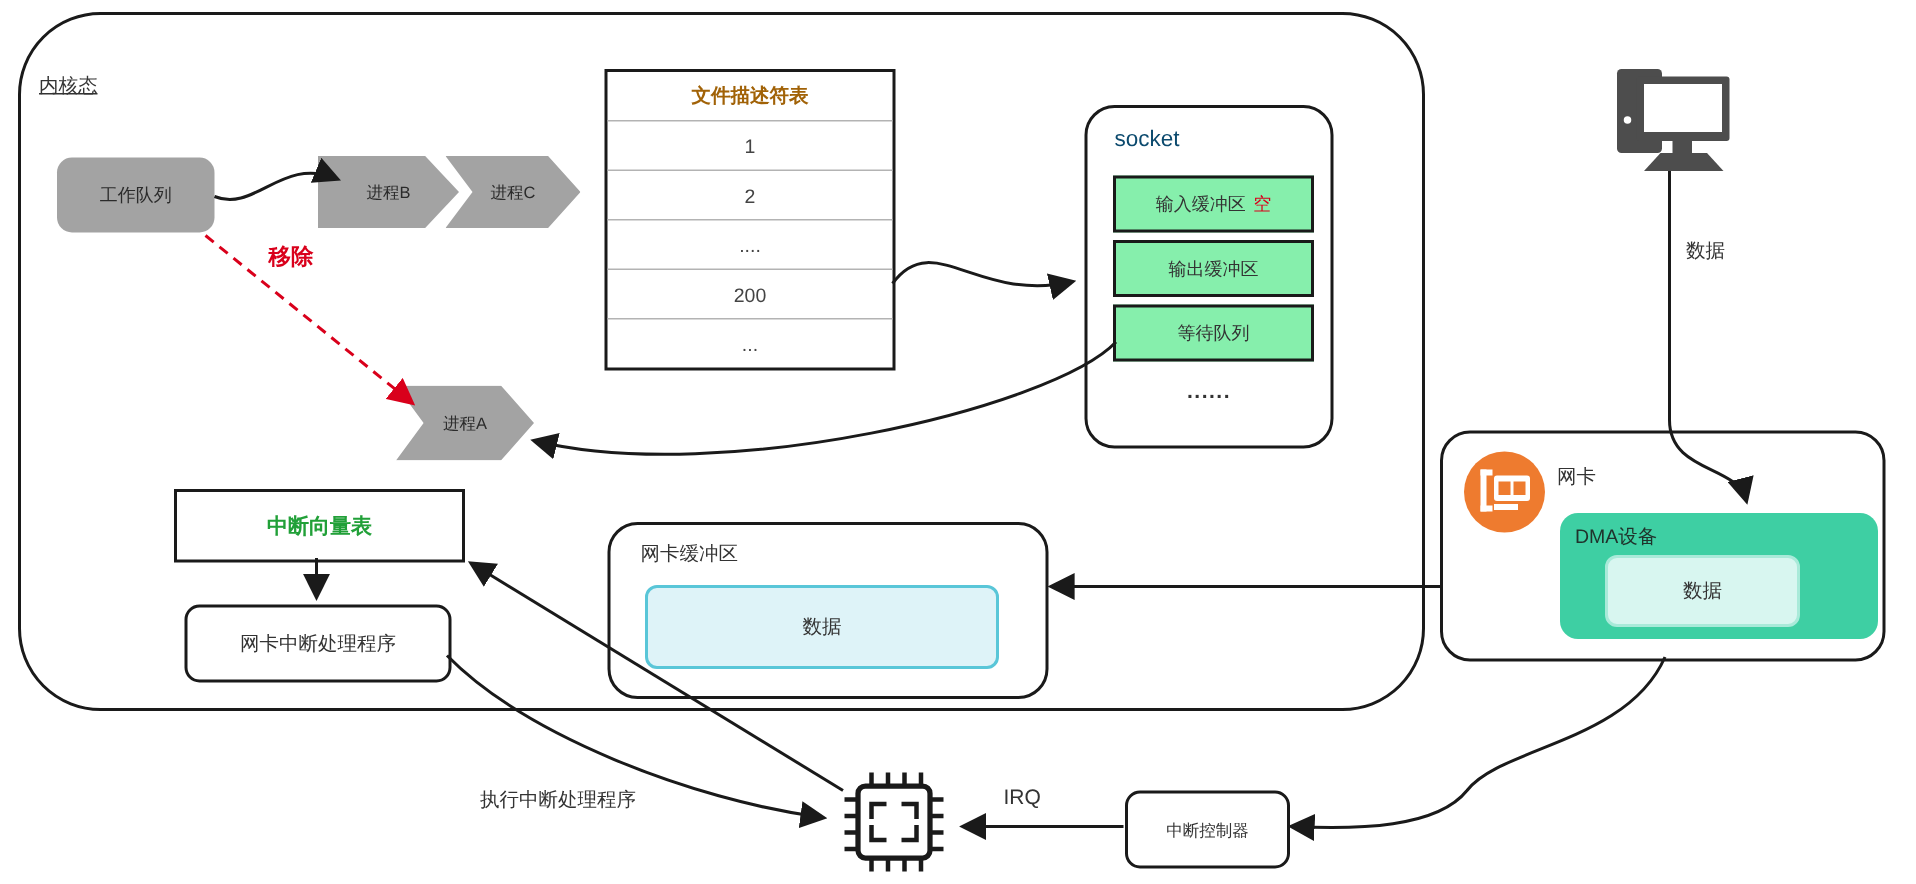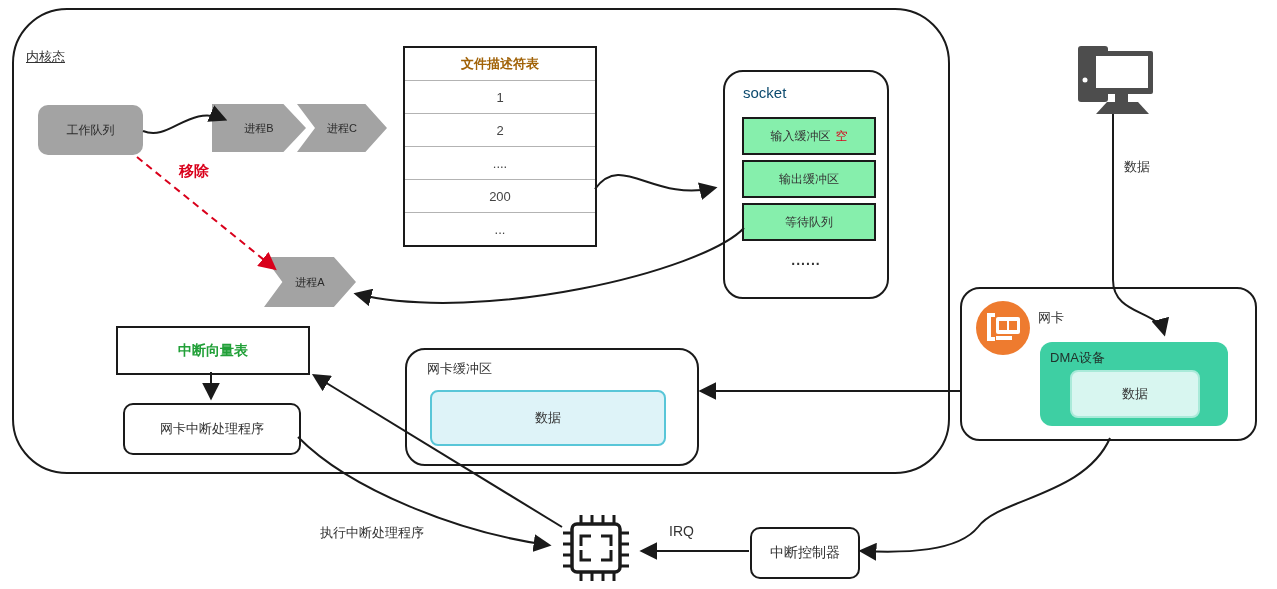--- a/index.html
+++ b/index.html
@@ -48,27 +48,27 @@
   
   .buffer-box{left:405px;top:348px;width:290px;height:114px;border:2px solid #1a1a1a;border-radius:20px;background:#fff;}
   .buffer-label{position:absolute;left:20px;top:10px;font-size:13px;}
   .buffer-data{position:absolute;left:23px;top:40px;width:232px;height:52px;border-radius:8px;
     background:#def3f8;border:2px solid #59c6d8;font-size:13px;}
 
   
   .nic-box{left:960px;top:287px;width:293px;height:150px;border:2px solid #1a1a1a;border-radius:20px;background:#fff;}
   .nic-circle{position:absolute;left:14px;top:12px;width:54px;height:54px;border-radius:50%;background:#ee7b2f;}
   .nic-label{position:absolute;left:76px;top:20px;font-size:13px;}
-  .dma-box{position:absolute;left:78px;top:53px;width:188px;height:84px;border-radius:12px;background:#3ecfa3;}
+  .dma-box{position:absolute;left:78px;top:53px;width:188px;height:84px;border-radius:12px;background:#3ecfa3;padding-left:24px;}
   .dma-label{position:absolute;left:10px;top:7px;font-size:13px;color:#20332c;}
   .dma-data{position:absolute;left:30px;top:28px;width:126px;height:44px;border-radius:8px;
     background:#d8f6f0;border:2px solid #a9ead9;font-size:13px;}
 
   
-  .controller-box{left:750px;top:527px;width:106px;height:48px;border:2px solid #1a1a1a;border-radius:10px;background:#fff;font-size:14px;}
+  .controller-box{left:750px;top:527px;width:106px;height:48px;border:2px solid #1a1a1a;border-radius:10px;background:#fff;font-size:11px;}
   .irq-label{left:669px;top:523px;font-size:14px;color:#333;}
   .exec-label{left:320px;top:524px;font-size:13px;}
   .pc-data-label{left:1124px;top:158px;font-size:13px;}
 
   svg.overlay{position:absolute;left:0;top:0;pointer-events:none;}
   .conn{fill:none;stroke:#1a1a1a;stroke-width:2;}
   .conn-red{fill:none;stroke:#d9001b;stroke-width:2;stroke-dasharray:7 5;}
 </style>
 </head>
 <body>

